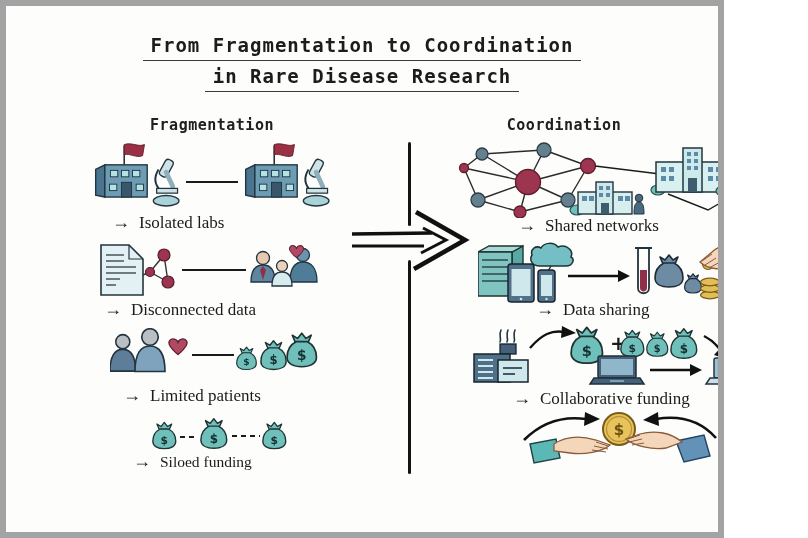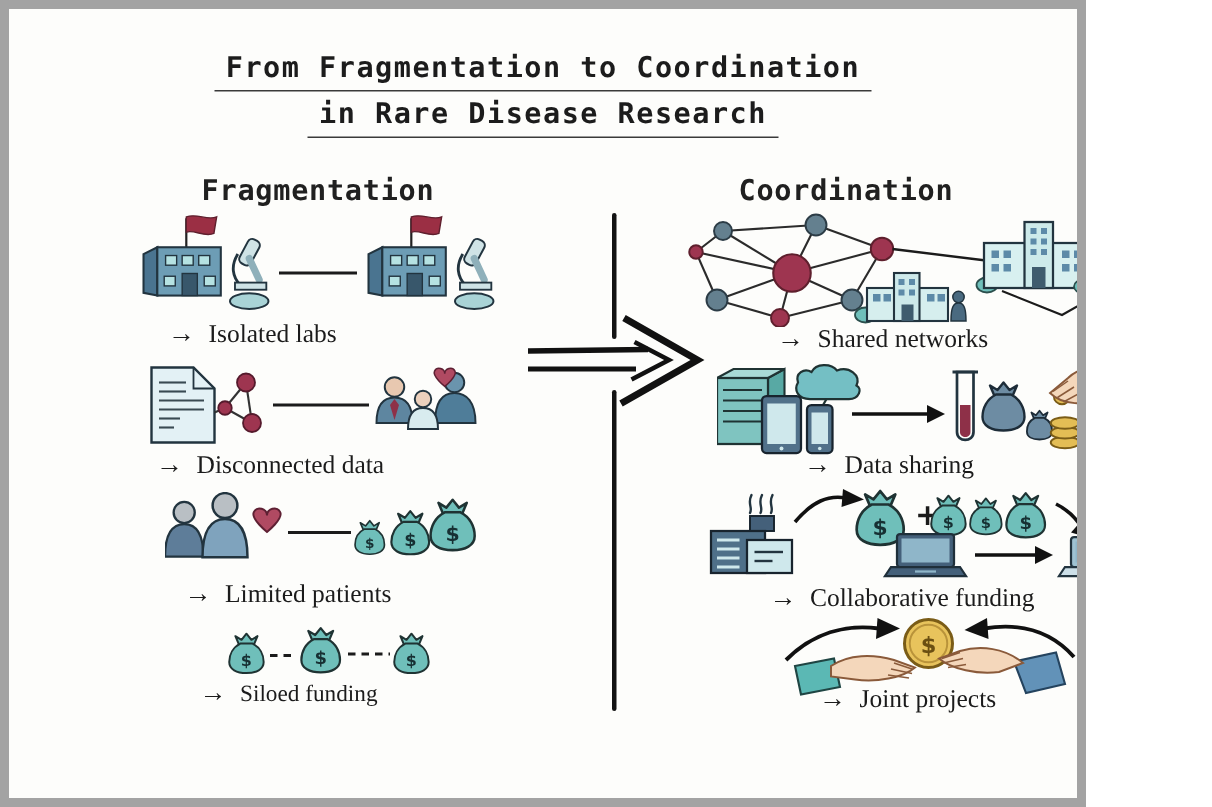--- a/index.html
+++ b/index.html
@@ -9,21 +9,21 @@
     font-family:"Liberation Serif", serif;color:#1b1b1b;
   }
   .title-wrap{position:absolute;top:30px;left:0;right:0;text-align:center;line-height:1;}
   .title-line{
     display:inline-block;font-family:"DejaVu Sans Mono", monospace;
     font-size:19px;font-weight:600;letter-spacing:1px;color:#1c1c1c;
     border-bottom:1.6px solid #3a3a3a;padding:0 8px 5px 8px;margin-bottom:6px;
   }
   .col-heading{
     position:absolute;width:240px;text-align:center;
-    font-family:"DejaVu Sans Mono", monospace;font-size:19px;font-weight:600;
+    font-family:"DejaVu Sans Mono", monospace;font-size:15px;font-weight:600;
     letter-spacing:0.5px;color:#202020;
   }
   .row-label{position:absolute;font-size:17px;color:#1b1b1b;white-space:nowrap;}
   .row-label .arrow-glyph{margin-right:9px;font-size:18px;}
   .row-label.small{font-size:15.5px;}
   .icons{position:absolute;}
   .divider{position:absolute;left:402px;width:2.5px;background:#131313;border-radius:2px;}
   .caption{position:absolute;top:487px;left:0;right:0;text-align:center;font-size:17.5px;color:#161616;}
 </style>
 </head>
@@ -416,18 +416,15 @@
       <line x1="84" y1="42" x2="98" y2="44" stroke="#8a5a3a" stroke-width="1"></line>
     </g>
     <g>
       <polygon points="168,33 196,27 202,48 176,54" fill="#6292b8" stroke="#24435e" stroke-width="1.4"></polygon>
       <path d="M174,34 C162,24 146,22 132,26 L118,31 C126,38 144,42 158,40 Z" fill="#f4d7bb" stroke="#8a5a3a" stroke-width="1.3"></path>
       <line x1="132" y1="27" x2="120" y2="31" stroke="#8a5a3a" stroke-width="1"></line>
       <line x1="134" y1="31" x2="121" y2="34" stroke="#8a5a3a" stroke-width="1"></line>
       <line x1="136" y1="35" x2="124" y2="37" stroke="#8a5a3a" stroke-width="1"></line>
     </g>
   </svg>
-  <div class="row-label" style="left:540px;top:449px;">
-    <span class="arrow-glyph">→</span><span>Joint projects</span>
-  </div>
 
 
 </div>
 
 </body></html>

